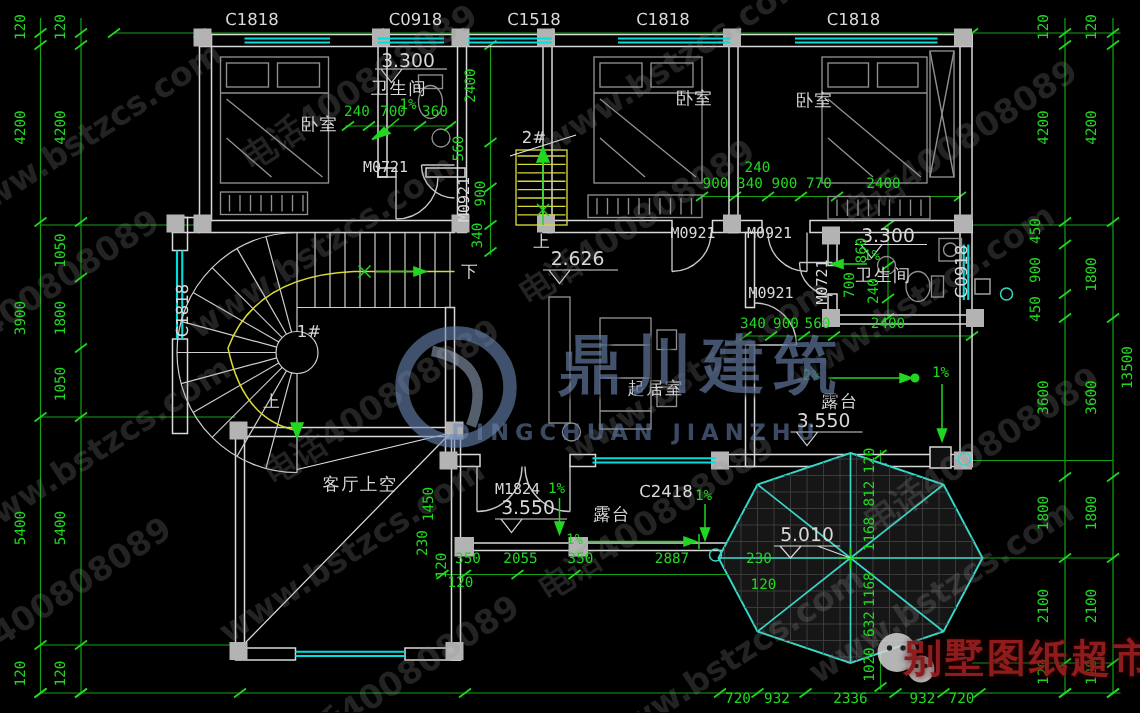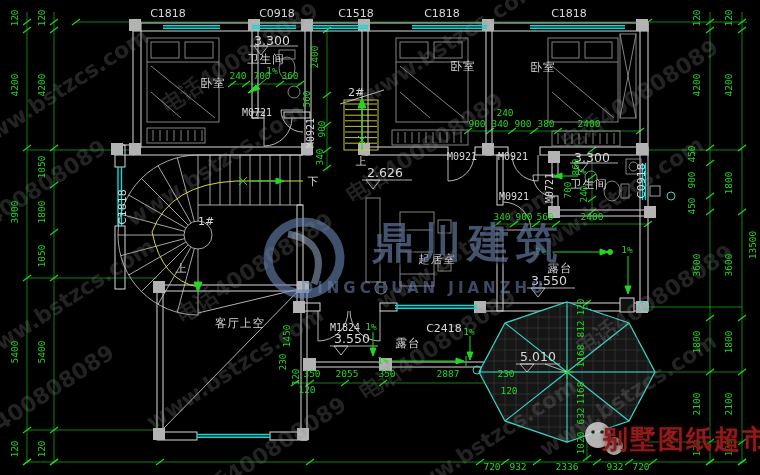--- a/index.html
+++ b/index.html
@@ -523,21 +523,21 @@
 <span class="g" style="left:262px;top:75px">700</span>
 <span class="g" style="left:290px;top:75px">360</span>
 <span class="g r" style="left:314px;top:57px">2400</span>
 <span class="g r" style="left:306px;top:99px">560</span>
 <span class="g r" style="left:321px;top:129px">900</span>
 <span class="g r" style="left:319px;top:157px">340</span>
 <span class="g" style="left:505px;top:112px">240</span>
 <span class="g" style="left:477px;top:123px">900</span>
 <span class="g" style="left:500px;top:123px">340</span>
 <span class="g" style="left:523px;top:123px">900</span>
-<span class="g" style="left:546px;top:123px">380</span>
+<span class="g" style="left:546px;top:123px">770</span>
 <span class="g" style="left:589px;top:123px">2400</span>
 <span class="g r" style="left:575px;top:167px">860</span>
 <span class="g r" style="left:567px;top:190px">700</span>
 <span class="g r" style="left:583px;top:194px">240</span>
 <span class="g" style="left:502px;top:216px">340</span>
 <span class="g" style="left:524px;top:216px">900</span>
 <span class="g" style="left:545px;top:216px">560</span>
 <span class="g" style="left:592px;top:216px">2400</span>
 <span class="g" style="left:312px;top:373px">350</span>
 <span class="g" style="left:347px;top:373px">2055</span>

